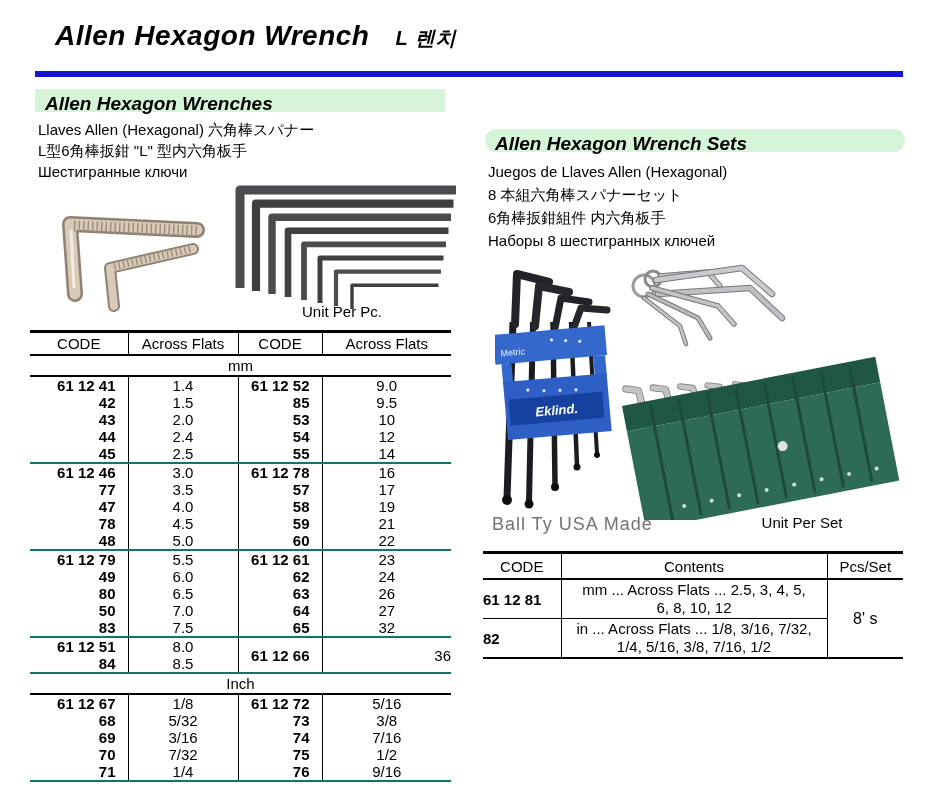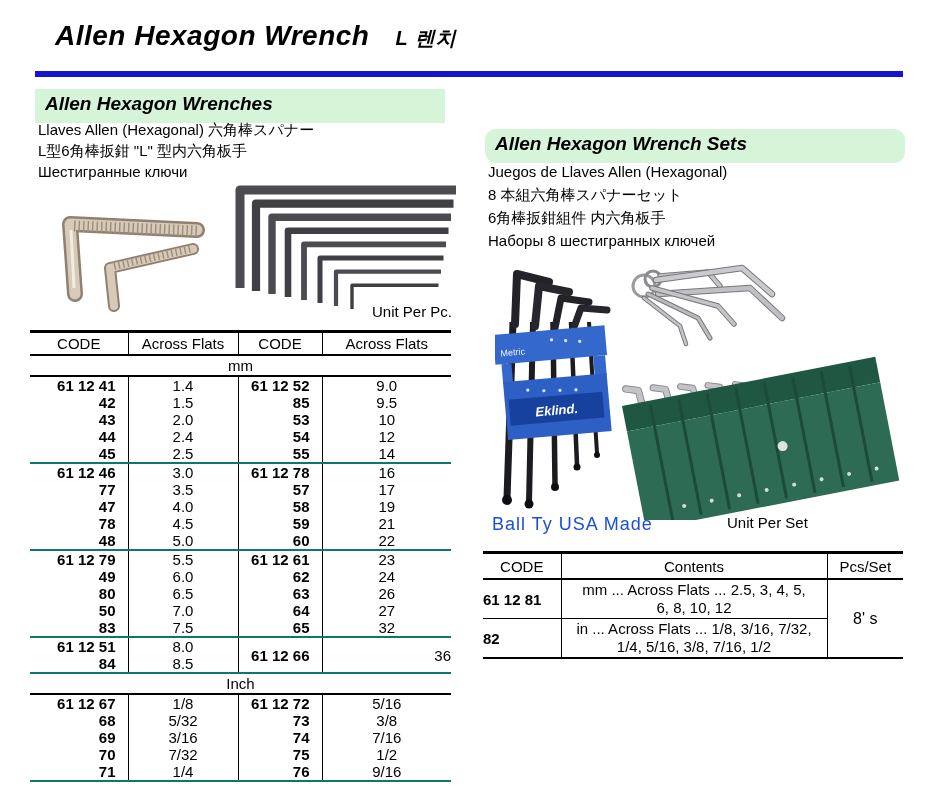--- a/index.html
+++ b/index.html
@@ -6,33 +6,33 @@
   #app{position:relative;width:930px;height:804px;background:#ffffff;overflow:hidden;
        font-family:"Liberation Sans",sans-serif;color:#000;}
 
   
   .page-title{position:absolute;left:55px;top:20px;font-size:28px;font-weight:bold;
               font-style:italic;letter-spacing:0.5px;white-space:nowrap;}
   .page-title-ko{font-size:20px;margin-left:26px;letter-spacing:1px;}
   .blue-rule{position:absolute;left:35px;top:71px;width:868px;height:6px;background:#1414d2;}
 
   
-  .green-band{position:absolute;height:34px;background:#d6f5d8;font-size:19px;font-weight:bold;
+  .green-band{position:absolute;height:23px;background:#d6f5d8;font-size:19px;font-weight:bold;
               font-style:italic;line-height:29px;padding-left:10px;box-sizing:border-box;}
   .band-left{left:35px;top:89px;width:410px;}
   .band-right{left:485px;top:129px;width:420px;border-radius:11px;}
   .subs{position:absolute;font-size:15px;line-height:21px;white-space:nowrap;}
   .subs-left{left:38px;top:119px;}
   .subs-right{left:488px;top:160px;line-height:23px;}
 
   
   .unit-label{position:absolute;font-size:15px;}
-  .unit-pc{left:302px;top:303px;width:150px;text-align:right;}
-  .unit-set{left:727px;top:514px;width:150px;text-align:left;}
-  .caption-ball{position:absolute;left:492px;top:514px;font-size:18px;letter-spacing:1px;color:#1d4ed8;}
+  .unit-pc{left:302px;top:303px;width:150px;text-align:left;}
+  .unit-set{left:727px;top:514px;width:150px;text-align:center;}
+  .caption-ball{position:absolute;left:492px;top:514px;font-size:18px;letter-spacing:1px;color:#737373;}
 
   
   .ltable{position:absolute;left:30px;top:330px;width:421px;border-collapse:collapse;
           table-layout:fixed;font-size:15px;
           border-top:3px solid #000;border-bottom:2px solid #000;}
   .ltable th{font-weight:normal;height:21px;border-bottom:2px solid #000;padding:0;}
   .ltable td{height:17px;line-height:17px;padding:0;}
   .ltable tr > *:nth-child(n+2){border-left:1.5px solid #000;}
   .ltable tbody.grp{border-bottom:2px solid #0f766e;}
   .ltable tbody.sec td{border-bottom:2px solid #000;border-left:none;text-align:center;

